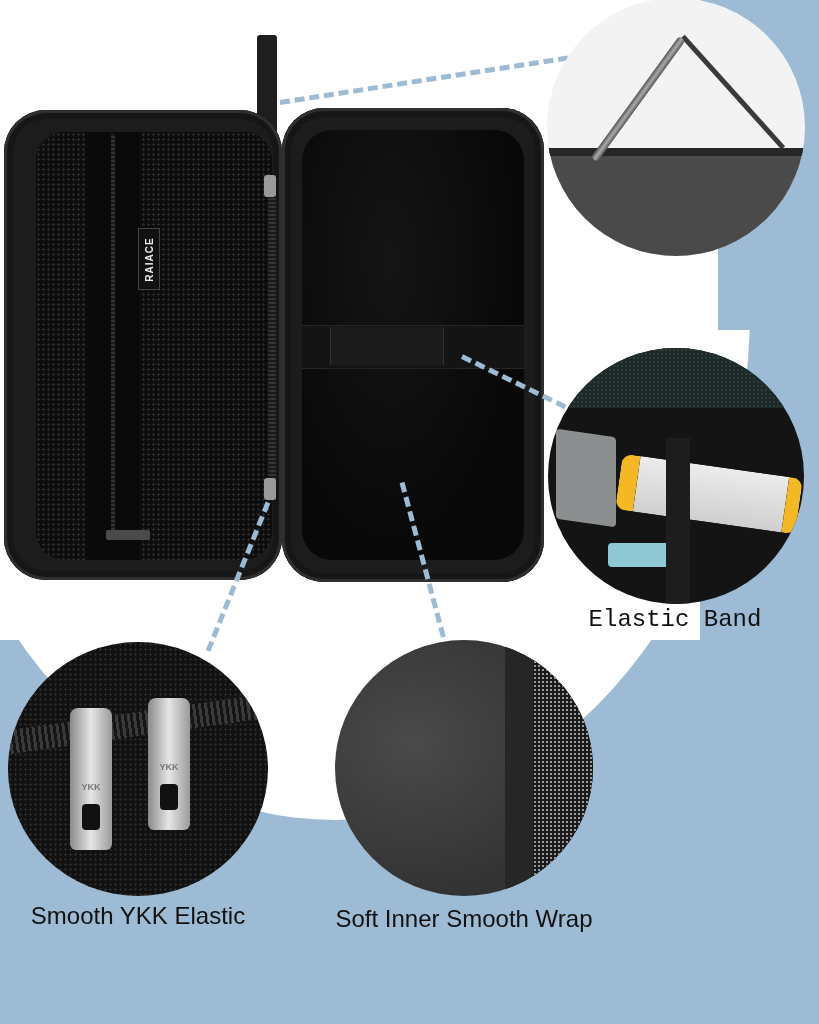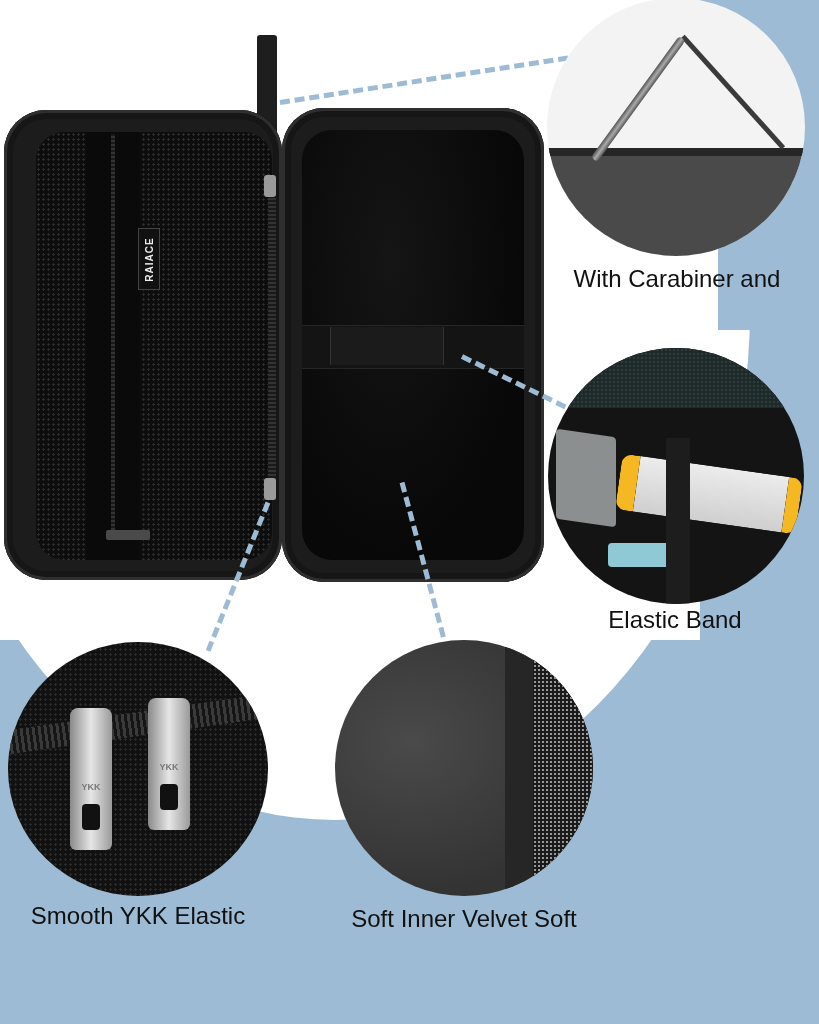--- a/index.html
+++ b/index.html
@@ -56,42 +56,41 @@
 <div class="dash" style="left:462px;top:354px;width:235px;transform:rotate(26deg);"></div>
 <div class="dash" style="left:268px;top:500px;width:160px;transform:rotate(112deg);"></div>
 <div class="dash" style="left:402px;top:480px;width:160px;transform:rotate(75deg);"></div>
 
 <div class="circle" style="left:547px;top:0;width:258px;height:258px;top:-2px;background:#f3f3f3;">
   <div class="abs" style="left:0;top:150px;width:258px;height:120px;background:#4a4a4a;border-top:8px solid #262626;"></div>
   <div class="abs" style="left:134px;top:40px;width:5px;height:150px;background:#3a3a3a;transform:rotate(-42deg);transform-origin:top left;"></div>
   <div class="abs" style="left:132px;top:38px;width:8px;height:150px;background:linear-gradient(90deg,#555,#aaa,#555);border-radius:4px;transform:rotate(36deg);transform-origin:top left;"></div>
 </div>
 <div class="label" style="left:548px;top:267px;width:258px;">
-  <div>With Carabiner and</div>
 </div>
 
 <div class="circle" style="left:548px;top:348px;width:256px;height:256px;background:#141414;">
   <div class="abs" style="left:0;top:0;width:256px;height:60px;background:#1e2a2a;background-image:radial-gradient(circle,#2e3b3b 1px,transparent 1.4px);background-size:4px 4px;"></div>
   <div class="abs" style="left:8px;top:85px;width:60px;height:90px;background:rgba(220,225,225,0.6);border-radius:4px;transform:skewY(8deg);"></div>
   <div class="abs" style="left:70px;top:118px;width:150px;height:56px;background:linear-gradient(#ececec,#cfcfcf);border-radius:10px;transform:rotate(8deg);border-left:18px solid #f5b823;border-right:14px solid #f5b823;"></div>
   <div class="abs" style="left:60px;top:195px;width:80px;height:24px;background:#8fc9d6;border-radius:4px;"></div>
   <div class="abs" style="left:118px;top:90px;width:24px;height:180px;background:#1d1d1d;"></div>
 </div>
-<div class="label" style="left:560px;top:608px;width:230px;">Elastic Band</div>
+<div class="label" style="left:560px;top:608px;width:230px;font-family:Liberation Mono, monospace;">Elastic Band</div>
 
 <div class="circle" style="left:8px;top:642px;width:260px;height:254px;background:#111;background-image:radial-gradient(circle,#2a2a2a 1px,transparent 1.4px);background-size:5px 5px;">
   <div class="abs" style="left:0;top:70px;width:260px;height:24px;background:repeating-linear-gradient(90deg,#3a3a3a 0 3px,#151515 3px 6px);transform:rotate(-8deg);"></div>
   <div class="abs" style="left:62px;top:66px;width:42px;height:142px;background:linear-gradient(90deg,#8a8a8a,#e6e6e6,#9a9a9a);border-radius:8px 8px 6px 6px;">
     <div class="abs" style="left:12px;top:96px;width:18px;height:26px;background:#111;border-radius:4px;"></div>
     <div class="abs" style="left:6px;top:74px;width:30px;font-size:9px;color:#777;text-align:center;font-weight:bold;">YKK</div>
   </div>
   <div class="abs" style="left:140px;top:56px;width:42px;height:132px;background:linear-gradient(90deg,#8a8a8a,#e6e6e6,#9a9a9a);border-radius:8px 8px 6px 6px;">
     <div class="abs" style="left:12px;top:86px;width:18px;height:26px;background:#111;border-radius:4px;"></div>
     <div class="abs" style="left:6px;top:64px;width:30px;font-size:9px;color:#777;text-align:center;font-weight:bold;">YKK</div>
   </div>
 </div>
 <div class="label" style="left:8px;top:904px;width:260px;">Smooth YKK Elastic</div>
 
 <div class="circle" style="left:335px;top:640px;width:258px;height:256px;background:#3c3c3c;background-image:radial-gradient(ellipse at 30% 40%,#4a4a4a,#333 70%);">
   <div class="abs" style="left:170px;top:0;width:30px;height:256px;background:#262626;"></div>
   <div class="abs" style="left:198px;top:0;width:60px;height:256px;background:#1a1a1a;background-image:radial-gradient(circle,#9a9a9a 0.9px,transparent 1.3px);background-size:4px 4px;"></div>
 </div>
-<div class="label" style="left:320px;top:907px;width:288px;">Soft Inner Velvet Soft</div>
+<div class="label" style="left:320px;top:907px;width:288px;">Soft Inner Smooth Wrap</div>
 
 </body></html>

